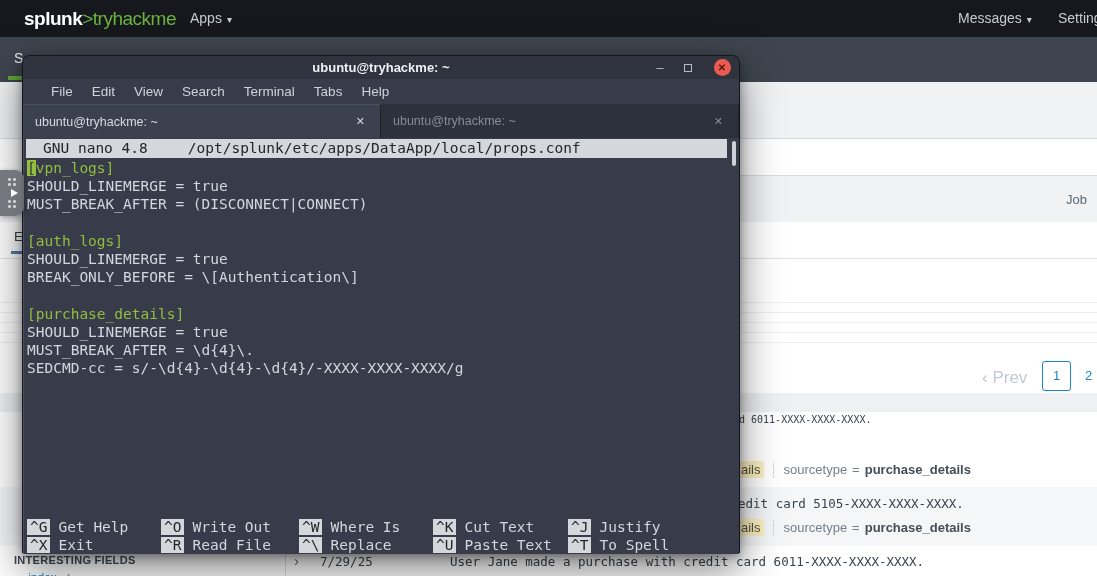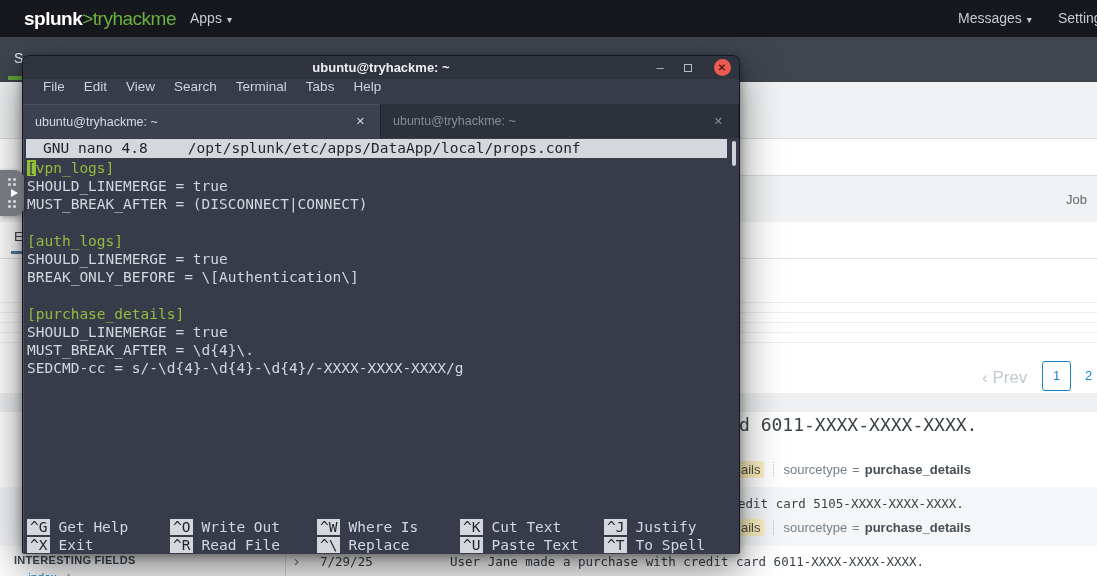--- a/index.html
+++ b/index.html
@@ -34,21 +34,21 @@
   .partial-tab-underline { position:absolute; left:11px; top:251px; width:12px; height:3px; background:#4e7da6; z-index:1; }
 
   
   .pg-prev { position:absolute; left:982px; top:368px; font-size:17px; color:#c2c9d0; z-index:1; }
   .pg-current { position:absolute; left:1042px; top:361px; width:29px; height:30px; background:#fff; border:1px solid #1a85c8; border-radius:3px; color:#1a85c8; font-size:13px; text-align:center; line-height:28px; z-index:1; cursor:pointer; }
   .pg-next { position:absolute; left:1085px; top:368px; font-size:13px; color:#1a85c8; z-index:1; cursor:pointer; }
 
   
   .events-header-band { position:absolute; left:0; top:393px; width:1097px; height:19px; background:#eef0f2; z-index:0; }
   .row2-band { position:absolute; left:0; top:487px; width:1097px; height:59px; background:#f5f6f8; z-index:0; }
-  .ev-frag1 { position:absolute; left:739px; top:414px; font-size:18px; color:#3a424a; z-index:1; white-space:pre; }
+  .ev-frag1 { position:absolute; left:739px; top:414px; font-size:10px; color:#3a424a; z-index:1; white-space:pre; }
   .ev-meta { position:absolute; display:flex; align-items:center; z-index:1; font-size:13px; white-space:pre; }
   .ev-meta-1 { left:738px; top:461px; }
   .ev-frag2 { position:absolute; left:738px; top:496px; font-size:12.5px; color:#3a424a; z-index:1; white-space:pre; }
   .ev-meta-2 { left:738px; top:519px; }
   .hl { background:#fcf0c1; color:#55503c; padding:1px 3px; border-radius:2px; }
   .dot-sep { display:inline-block; height:15px; border-left:1px dotted #b9c1c8; margin:0 10px 0 9px; }
   .meta-key { color:#73808c; }
   .meta-eq { color:#73808c; margin:0 5px; }
   .meta-val { color:#454e56;font-weight:bold; }
 
@@ -72,38 +72,38 @@
   
   .term-window { position:absolute; left:22px; top:55px; width:718px; height:498px; z-index:20; border-radius:8px 8px 0 0; box-shadow:0 16px 40px rgba(0,0,0,0.5), 0 3px 10px rgba(0,0,0,0.35); background:#383c4a; border:1px solid #14171e; border-bottom:none; }
   .term-titlebar { position:absolute; left:0; top:0; width:100%; height:23px; background:#2e333e; border-radius:7px 7px 0 0; cursor:default; }
   .term-title { position:absolute; left:0; right:0; top:0; text-align:center; line-height:23px; font-size:13px; font-weight:bold; color:#eff1f4; }
   .win-btn { position:absolute; top:0; height:23px; display:flex; align-items:center; justify-content:center; cursor:pointer; }
   .win-min { right:72px; width:14px; color:#b7bcc4; font-size:13px; }
   .win-restore { right:44px; width:14px; }
   .win-restore b { display:block; width:8px; height:8px; border:1.5px solid #b7bcc4; background:transparent; }
   .win-close { right:8px; width:18px; }
   .win-close .circle { width:17px; height:17px; border-radius:50%; background:#ea5a52; color:#53120e; font-size:10px; font-weight:bold; display:flex; align-items:center; justify-content:center; }
-  .term-menubar { position:absolute; left:0; top:23px; width:100%; height:25px; background:#383c4a; display:flex; padding-left:20px; gap:19px; }
+  .term-menubar { position:absolute; left:0; top:23px; width:100%; height:25px; background:#383c4a; display:flex; align-items:center; padding-left:28px; gap:19px; }
   .term-menu-item { font-size:13.5px; color:#ced2d9; cursor:pointer; }
   .term-tabbar { position:absolute; left:0; top:48px; width:100%; height:34px; background:#262a33; display:flex; }
   .term-tab { flex:1; display:flex; align-items:center; padding:0 12px; font-size:12.5px; cursor:pointer; border-right:1px solid #1e222a; }
   .term-tab.active { background:#3c414f; color:#d6dae0; border-top:1px solid #4a5060; }
   .term-tab.inactive { background:#2d313b; color:#868c98; }
   .term-tab .tab-label { flex:1; white-space:nowrap; overflow:hidden; }
   .term-tab .tab-close { font-size:11px; padding:2px 3px; }
   .term-content { position:absolute; left:0; top:82px; width:100%; height:416px; background:#383c4a; border-left:1px solid rgba(255,255,255,0.10); font-family:"DejaVu Sans Mono",monospace; }
   .nano-header { position:absolute; left:2px; top:1px; right:12px; height:19px; background:#d4d8dc; color:#22262d; font-size:14.5px; line-height:19px; display:flex; white-space:pre; }
   .nano-ver { margin-left:17px; }
   .nano-path { margin-left:40px; }
   .term-scroll-thumb { position:absolute; right:3px; top:3px; width:4px; height:25px; background:#ced2d8; border-radius:2px; cursor:pointer; }
   .nano-lines { position:absolute; left:3px; top:21px; right:12px; font-size:14.5px; line-height:18.2px; color:#d2d7de; white-space:pre; }
   .nano-line { height:18.2px; }
   .nano-line.section { color:#92bd3d; }
   .cursor { background:#92bd3d; color:#2f3440; }
-  .nano-shortcut-row { position:absolute; left:3px; right:12px; height:18.2px; font-size:14.5px; line-height:18.2px; color:#d2d7de; display:flex; white-space:pre;gap:9px; }
+  .nano-shortcut-row { position:absolute; left:3px; right:12px; height:18.2px; font-size:14.5px; line-height:18.2px; color:#d2d7de; display:flex; white-space:pre; }
   .sr-1 { top:380px; }
   .sr-2 { top:398px; }
   .sc { display:inline-block; }
   .sc:nth-child(1){ width:134px; } .sc:nth-child(2){ width:138px; } .sc:nth-child(3){ width:134px; } .sc:nth-child(4){ width:135px; }
   .sc-key { background:#d4d8dc; color:#22262d; padding:0 3px; margin-right:8px; }
 </style>
 </head>
 <body>
 
 <div class="screen">

